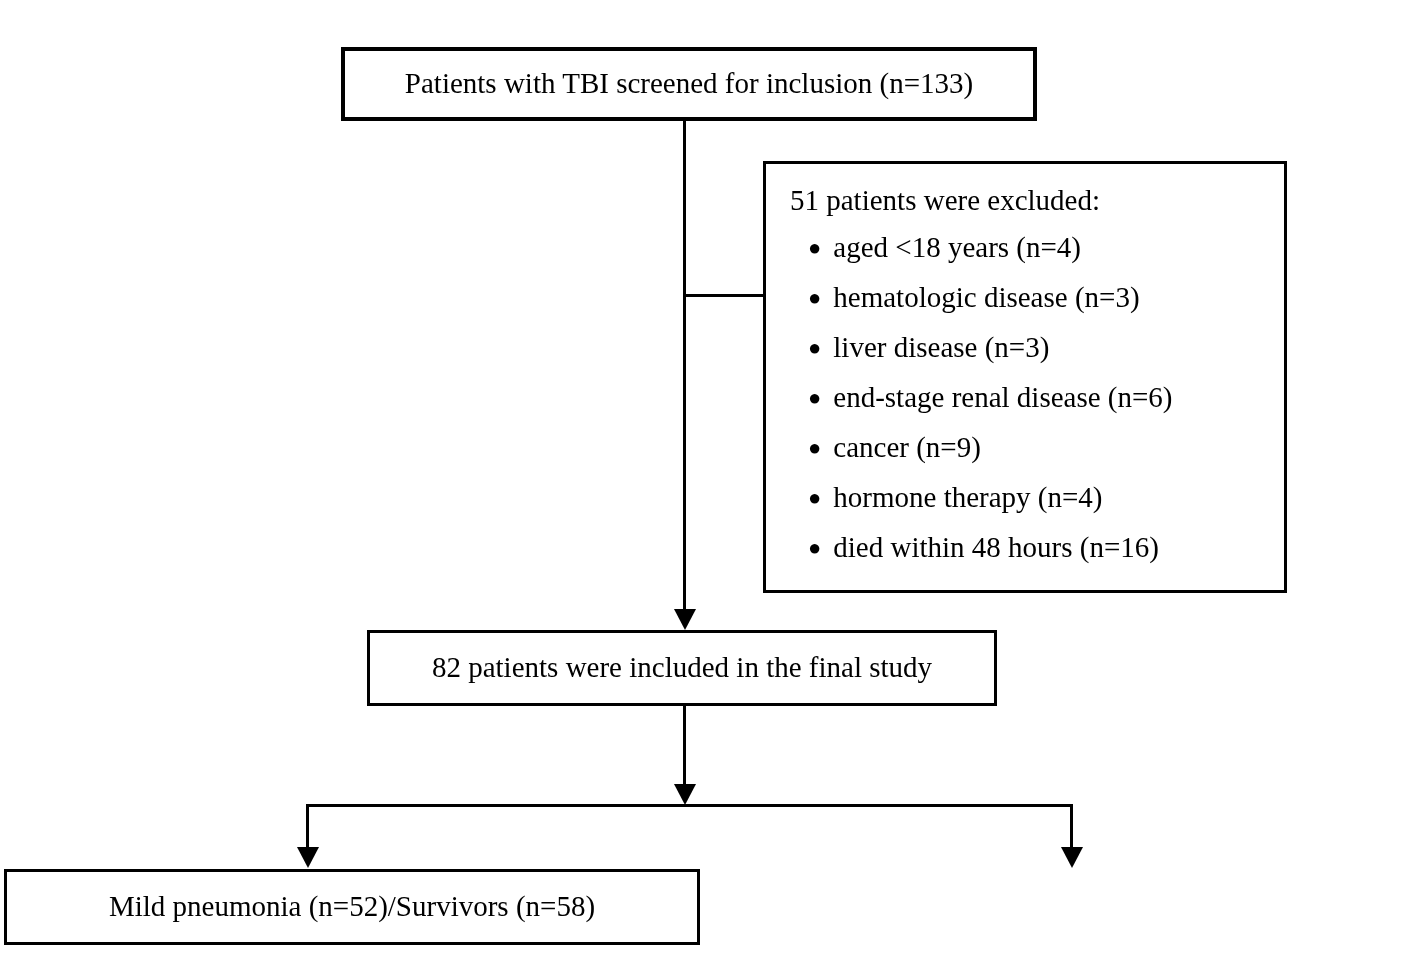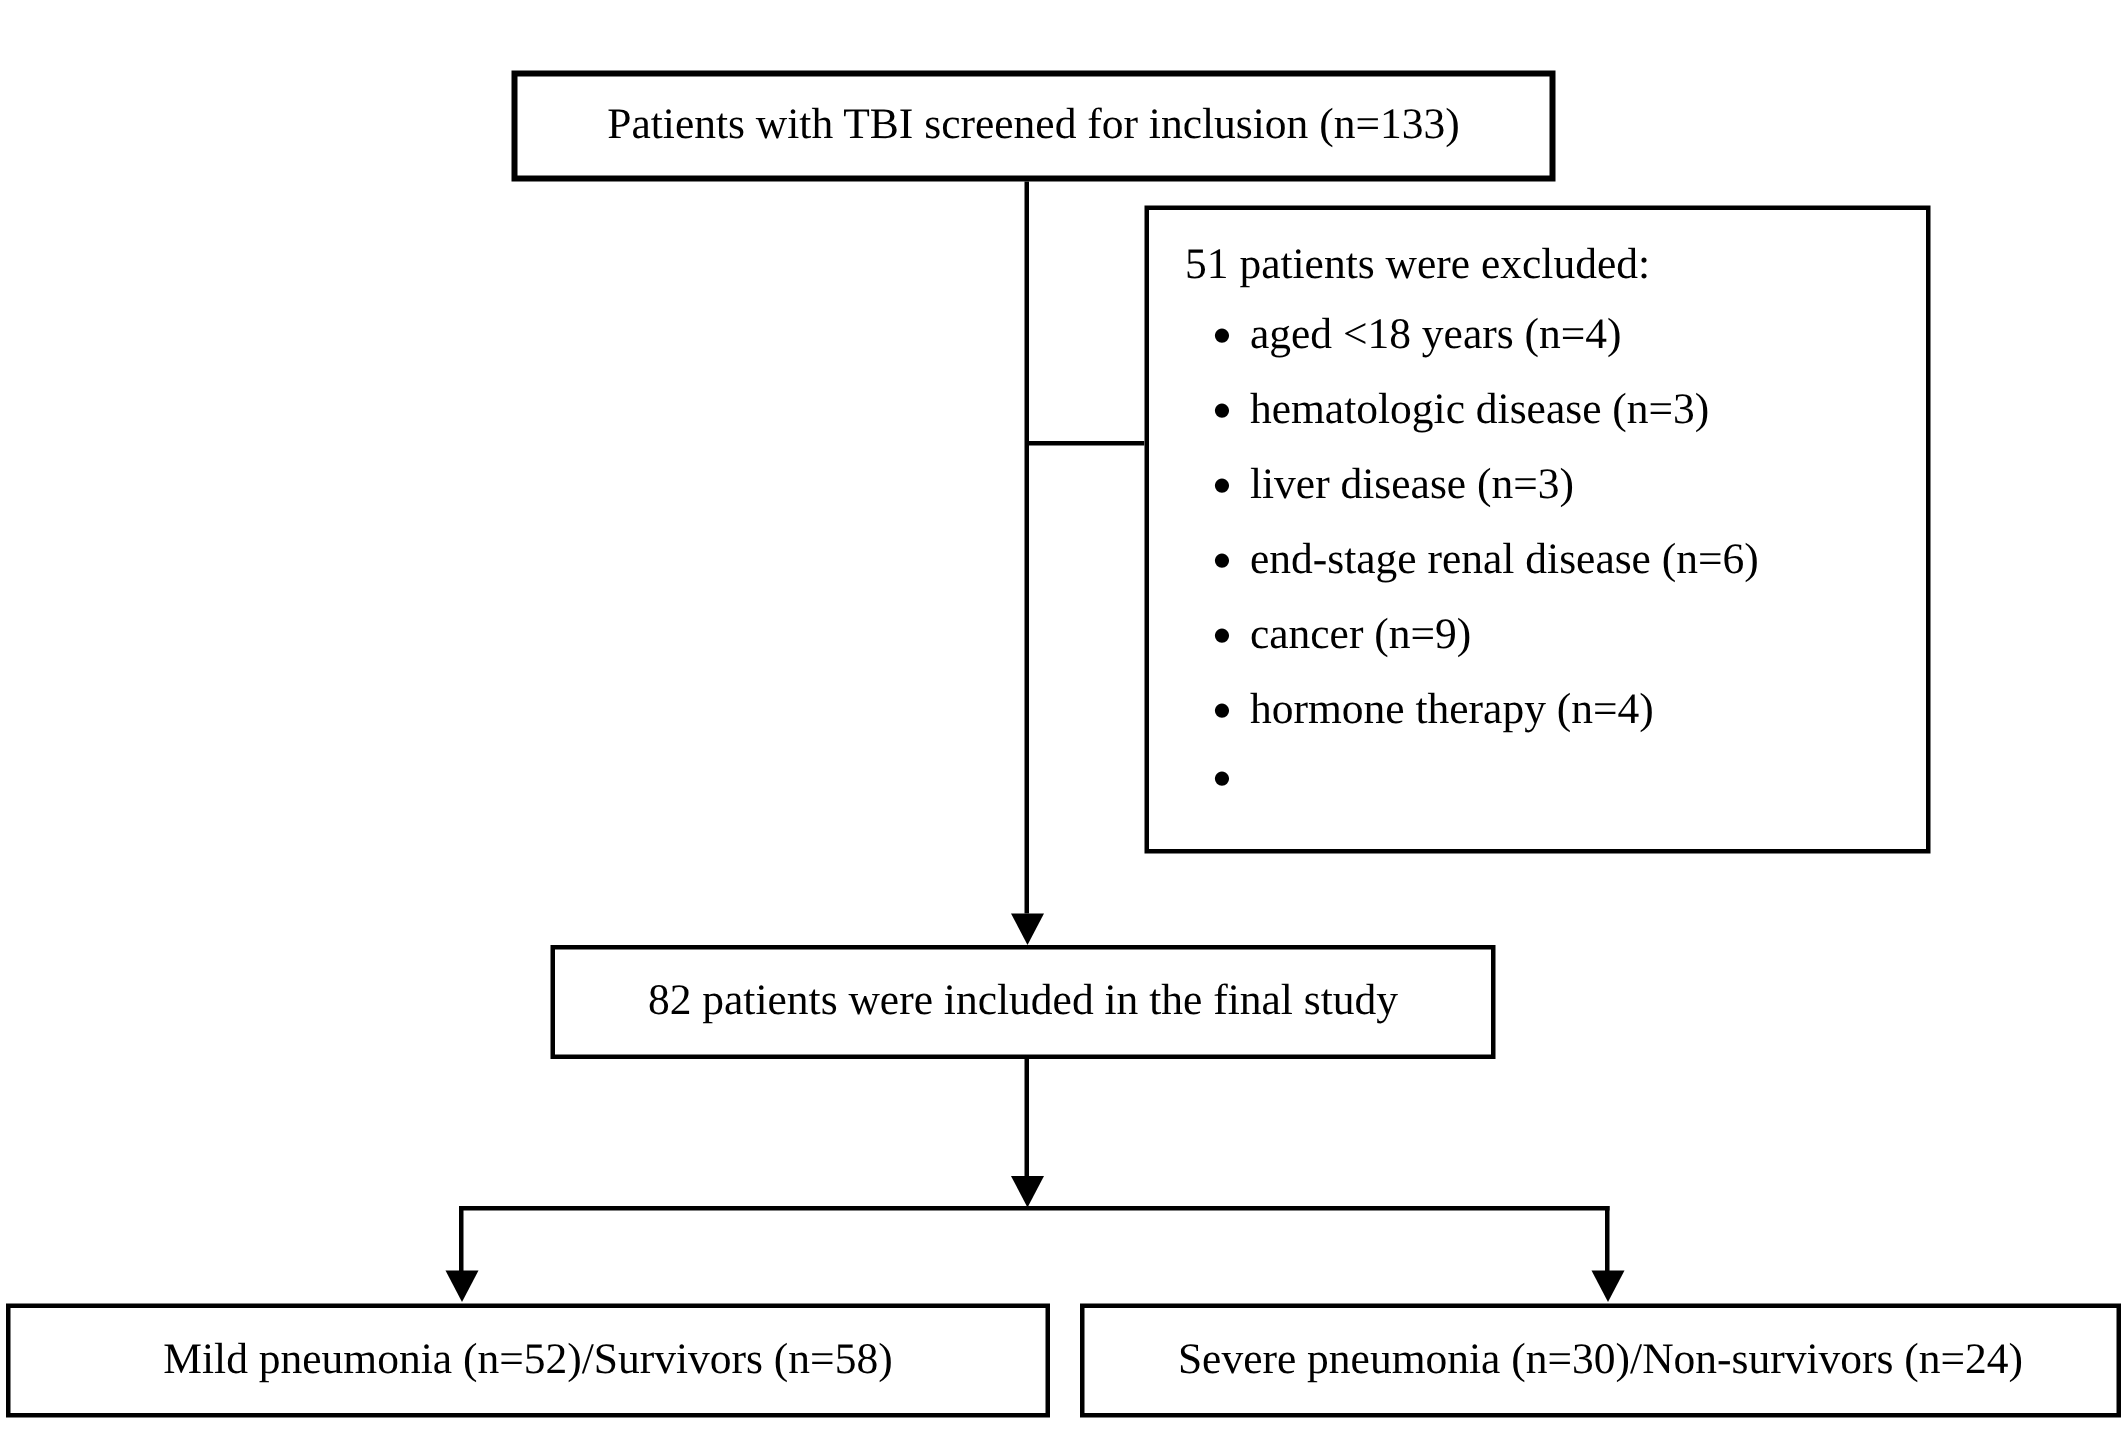--- a/index.html
+++ b/index.html
@@ -30,20 +30,21 @@
   }
   .box.thin { border-width: 3px; }
   .excl-box {
     position: absolute;
     border: 3px solid #000000;
     background: #ffffff;
     box-sizing: border-box;
     font-size: 29px;
     padding: 20px 10px 0 24px;
     text-align: left;
+    margin-top: 24px;
   }
   .excl-title {
     display: block;
     margin-bottom: 14px;
   }
   .excl-list {
     list-style: none;
     margin: 0;
     padding: 0;
   }
@@ -119,29 +120,27 @@
       <li class="excl-item">
         <span class="excl-bullet">●</span>
         <span>cancer (n=9)</span>
       </li>
       <li class="excl-item">
         <span class="excl-bullet">●</span>
         <span>hormone therapy (n=4)</span>
       </li>
       <li class="excl-item">
         <span class="excl-bullet">●</span>
+        <span>died within 48 hours (n=16)</span>
       </li>
     </ul>
   </div>
 
   <div class="box thin" style="left:367px; top:630px; width:630px; height:76px;">
     <span>82 patients were included in the final study</span>
   </div>
 
   <div class="box thin" style="left:4px; top:869px; width:696px; height:76px;text-align:center;">
     <span>Mild pneumonia (n=52)/Survivors (n=58)</span>
   </div>
 
-  <div class="box thin" style="left:720px; top:869px; width:694px; height:76px;">
-    <span>Severe pneumonia (n=30)/Non-survivors (n=24)</span>
-  </div>
 
 </div>
 
 </body></html>

